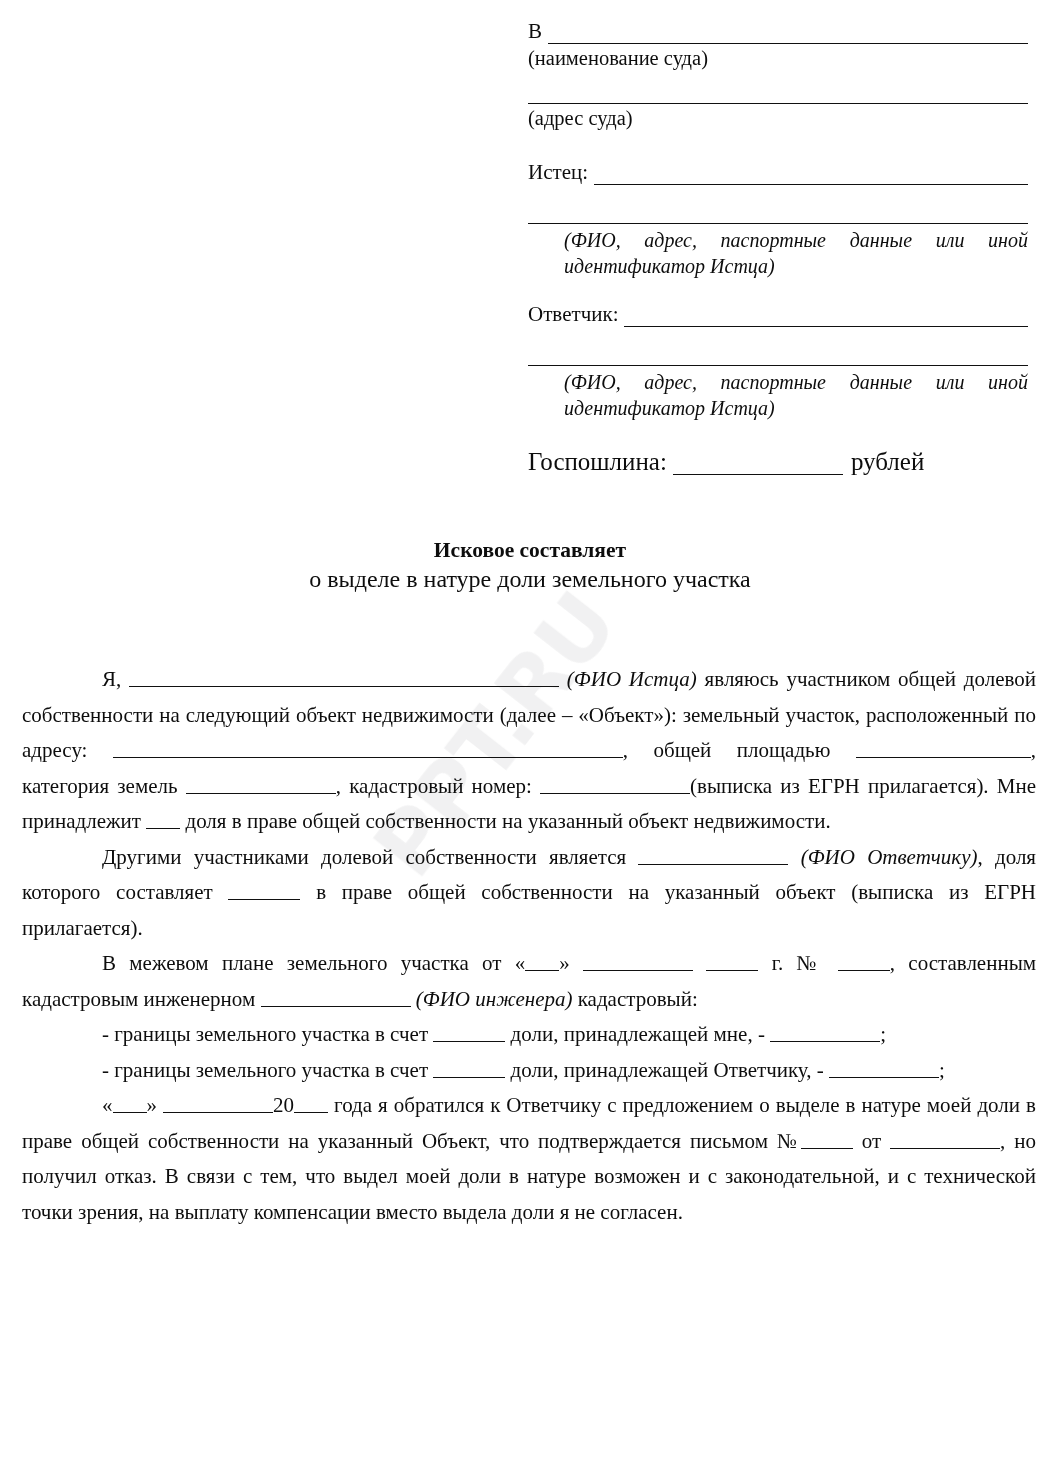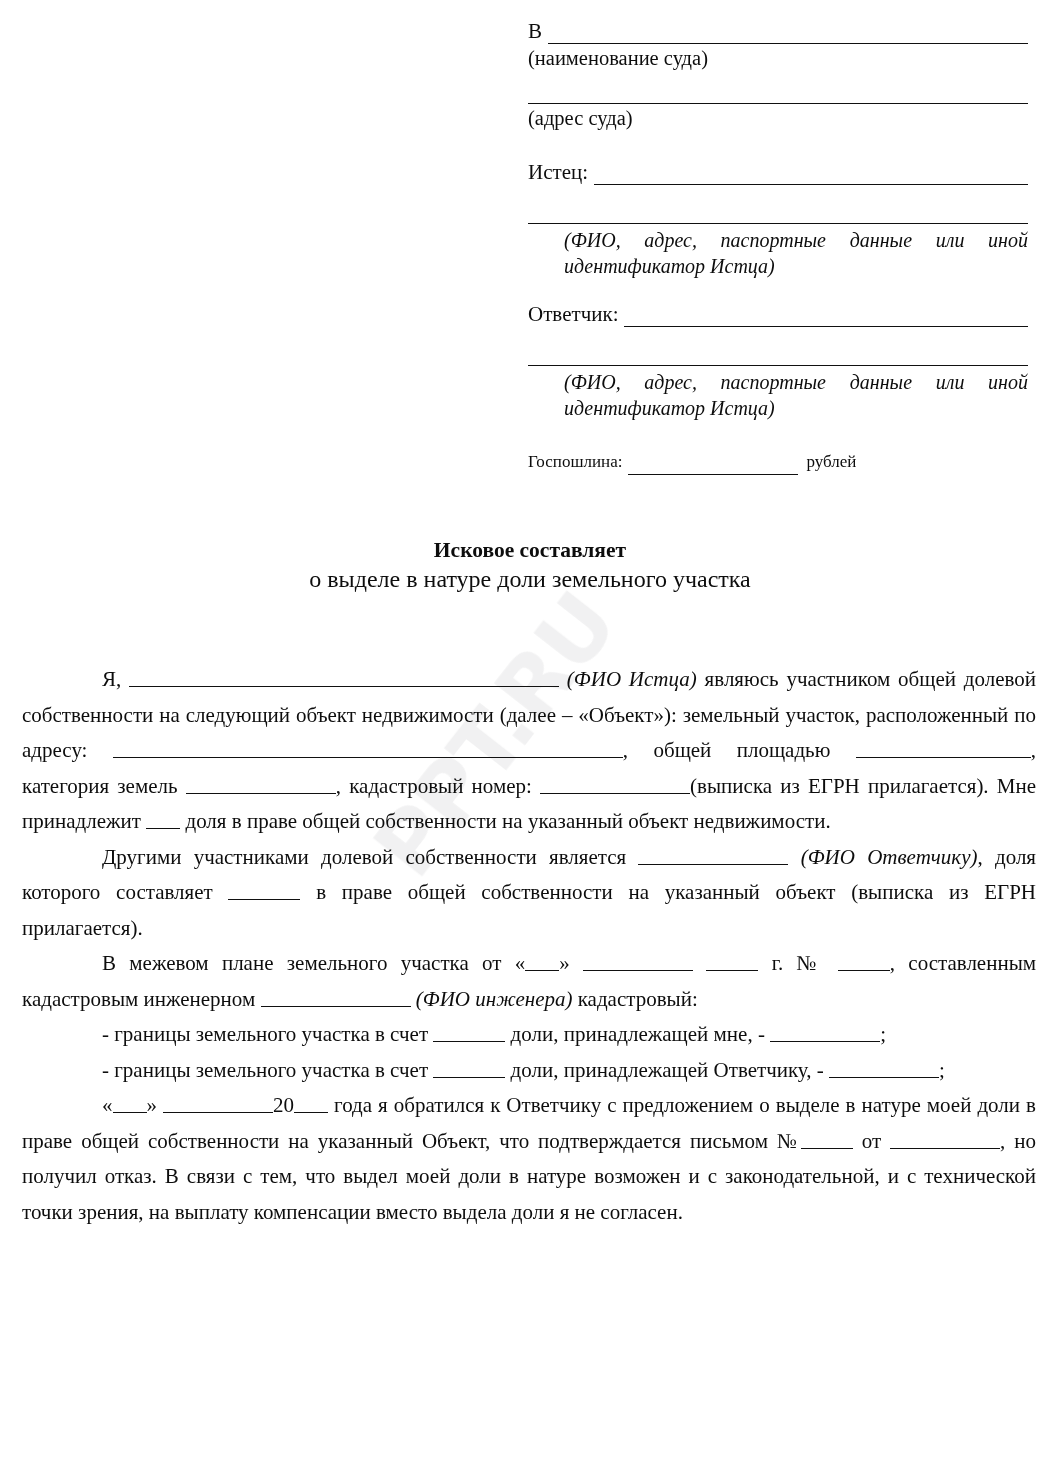--- a/index.html
+++ b/index.html
@@ -88,21 +88,21 @@
     margin-left: 36px;
   }
   .sp-10 { height: 10px; }
   .sp-16 { height: 16px; }
   .sp-22 { height: 22px; }
   .sp-28 { height: 28px; }
 
   .fee-row {
     display: flex;
     align-items: flex-end;
-    font-size: 17px;
+    font-size: 25px;
     line-height: 26px;
     white-space: nowrap;
   }
   .fee-blank {
     width: 170px;
     border-bottom: 1.6px solid #111;
     height: 19px;
     margin: 0 8px 0 6px;
   }
 

